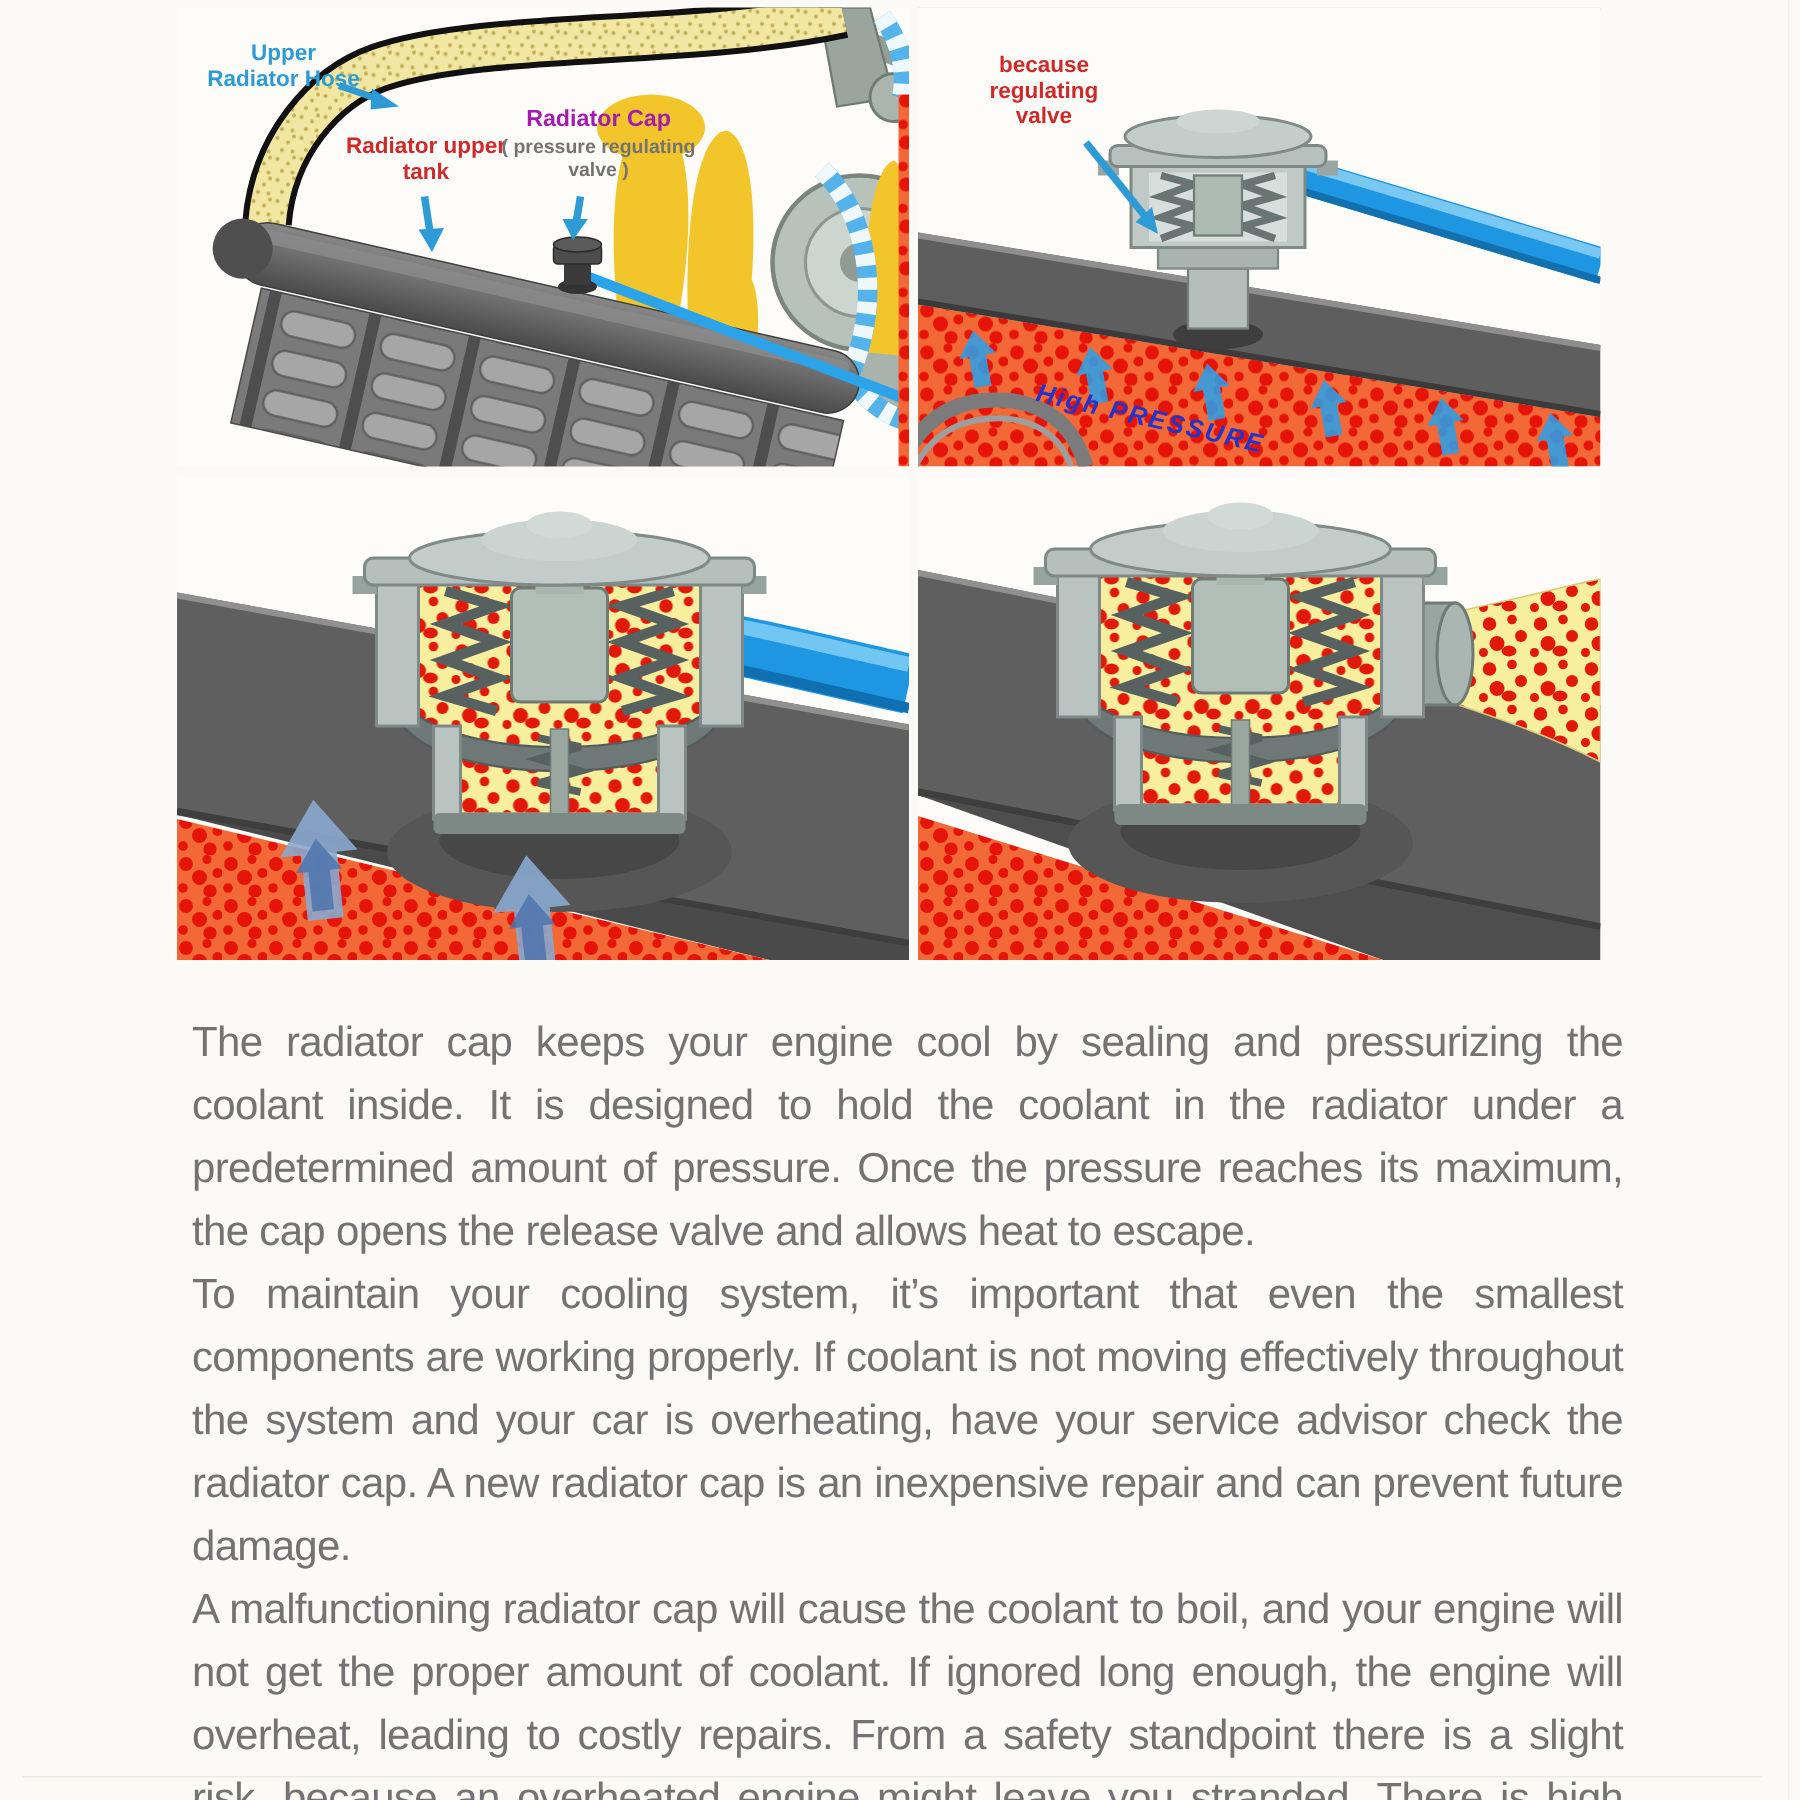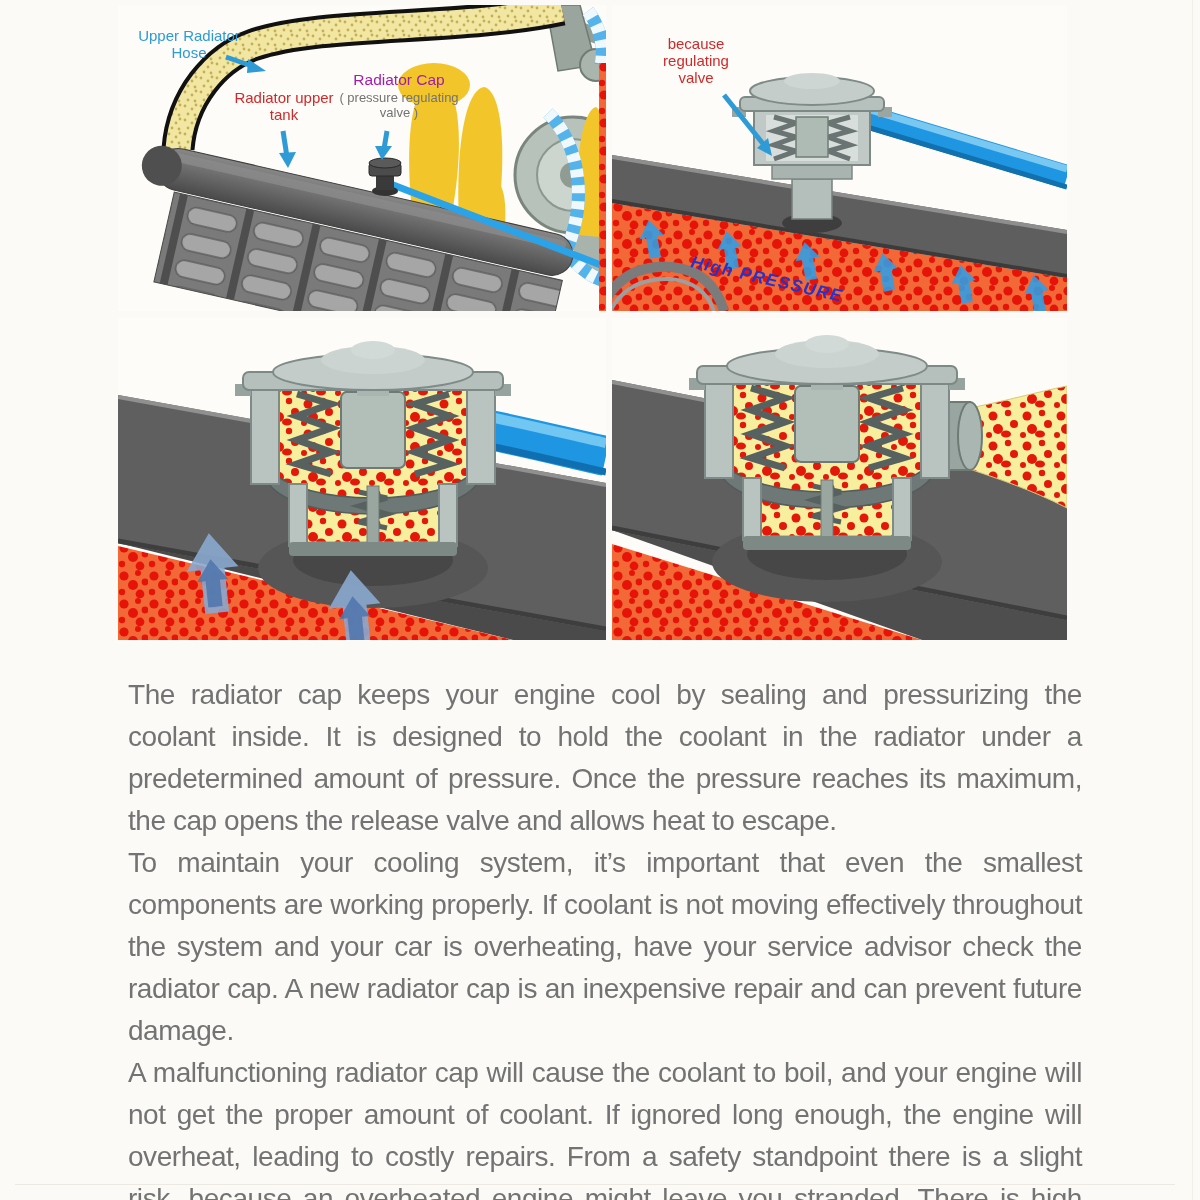--- a/index.html
+++ b/index.html
@@ -4,21 +4,21 @@
 <style>
   html,body{margin:0;padding:0;}
   .page{position:relative;width:1200px;height:1200px;background:#FBFAF6;overflow:hidden;
         font-family:"Liberation Sans",sans-serif;}
   .panel{position:absolute;background:#FDFCF8;}
   #p1{left:118px;top:5px;width:488px;height:306px;}
   #p2{left:612px;top:5px;width:455px;height:306px;}
   #p3{left:118px;top:318px;width:488px;height:322px;}
   #p4{left:612px;top:318px;width:455px;height:322px;}
   .panel svg{position:absolute;left:0;top:0;}
-  .lbl{position:absolute;font-weight:normal;text-align:center;line-height:1.14;}
+  .lbl{position:absolute;font-weight:bold;text-align:center;line-height:1.14;}
   .lbl-hose{left:18px;top:22px;width:106px;font-size:15px;color:#2E9BD6;}
   .lbl-tank{left:110px;top:84px;width:112px;font-size:15px;color:#CF2A2A;}
   .lbl-capt{left:218px;top:66px;width:126px;font-size:15.5px;color:#a21caf;}
   .lbl-caps{left:206px;top:86px;width:150px;font-size:13px;color:#737373;}
   .lbl-prv{left:38px;top:30px;width:92px;font-size:15px;color:#CF2A2A;}
   .pinkline{position:absolute;left:0;top:0;width:100%;height:2px;background:#F5DCD6;}
   .article{position:absolute;left:128px;top:674px;width:954px;color:#737373;
            font-size:28px;line-height:42px;letter-spacing:-0.45px;}
   .article p{margin:0;text-align:justify;text-align-last:left;}
   .hairline-bottom{position:absolute;left:15px;top:1184px;width:1160px;height:1px;background:#ECEAE0;}

